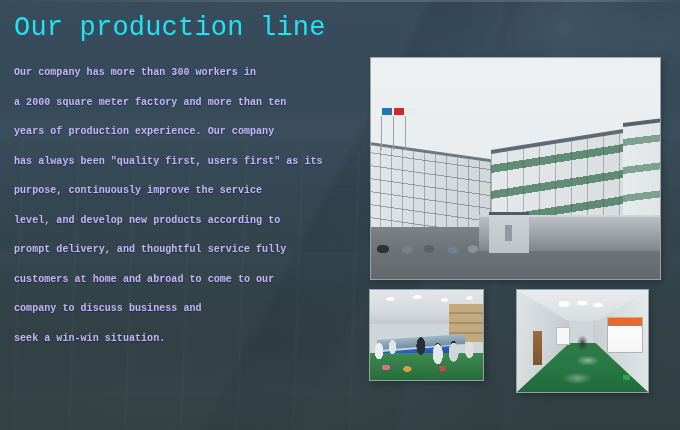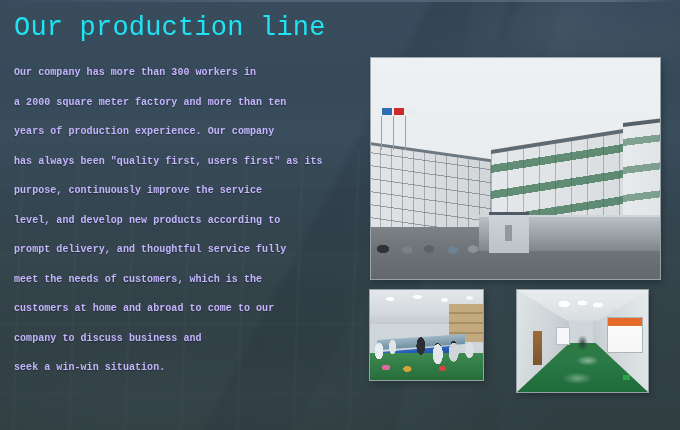--- a/index.html
+++ b/index.html
@@ -326,21 +326,20 @@
   <div class="text-col">
     <h1 class="title">Our production line</h1>
     <div>
       <div class="body-line">Our company has more than 300 workers in</div>
       <div class="body-line">a 2000 square meter factory and more than ten</div>
       <div class="body-line">years of production experience. Our company</div>
       <div class="body-line">has always been "quality first, users first" as its</div>
       <div class="body-line">purpose, continuously improve the service</div>
       <div class="body-line">level, and develop new products according to</div>
       <div class="body-line">prompt delivery, and thoughtful service fully</div>
-      <div class="body-line">meet the needs of customers, which is the</div>
       <div class="body-line">customers at home and abroad to come to our</div>
       <div class="body-line">company to discuss business and</div>
       <div class="body-line">seek a win-win situation.</div>
     </div>
   </div>
 
   <div class="photo ph-main">
     <div class="ph-inner">
       <div class="fx-sky"></div>
       <div class="fx-leftblock"></div>

